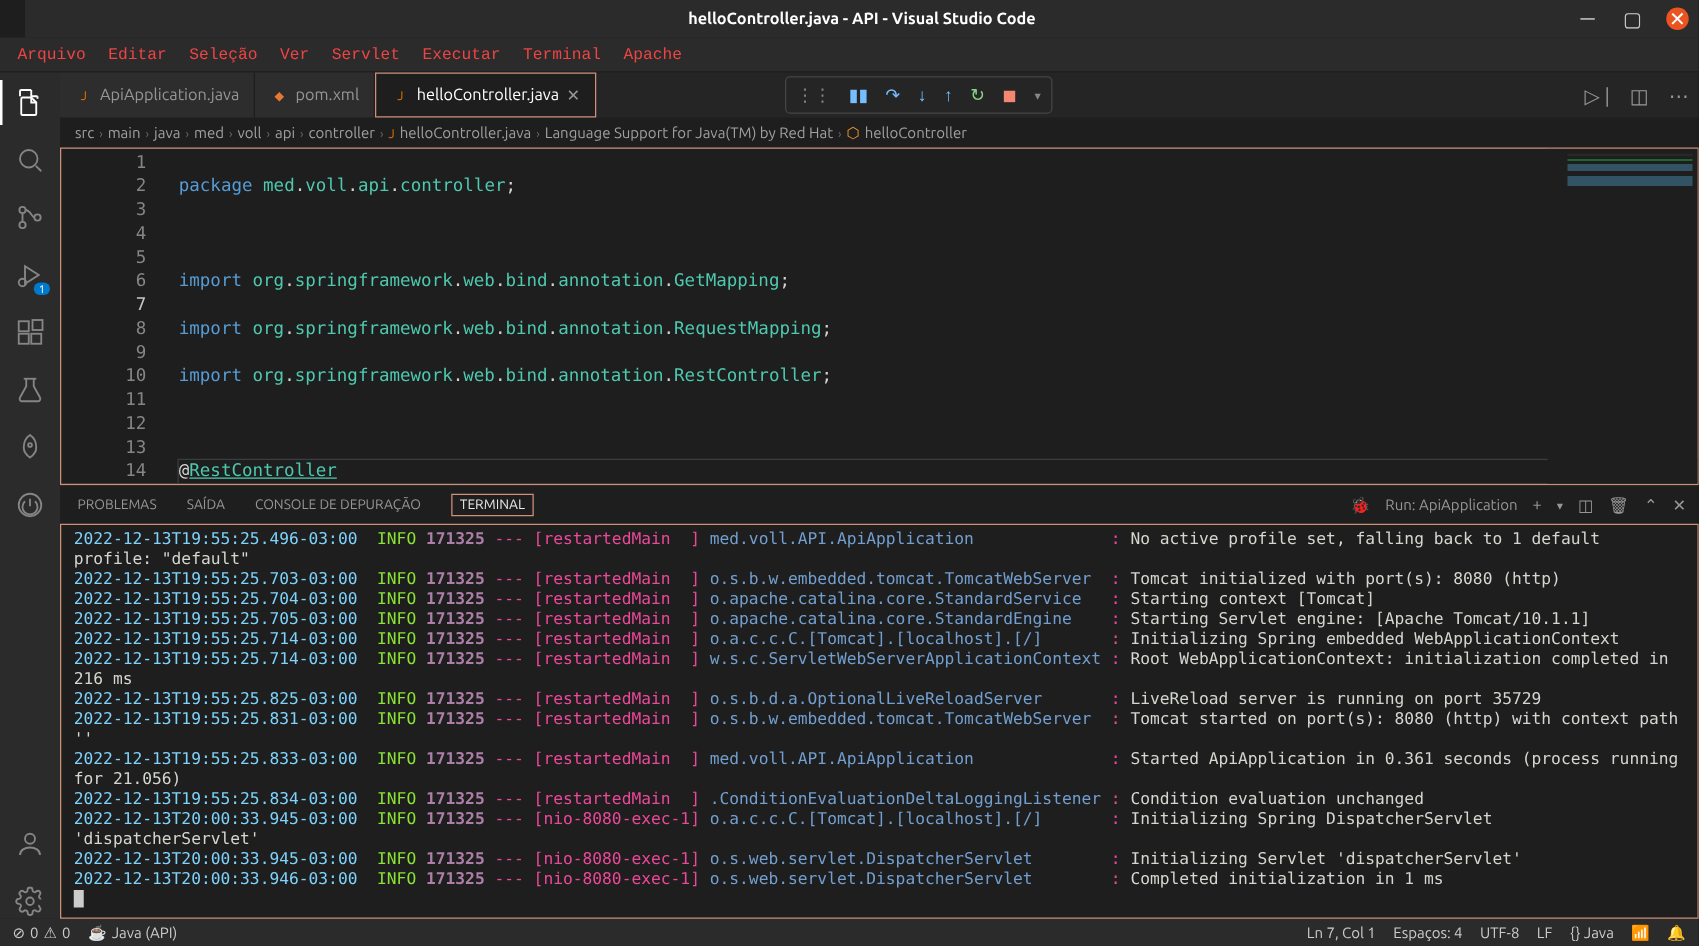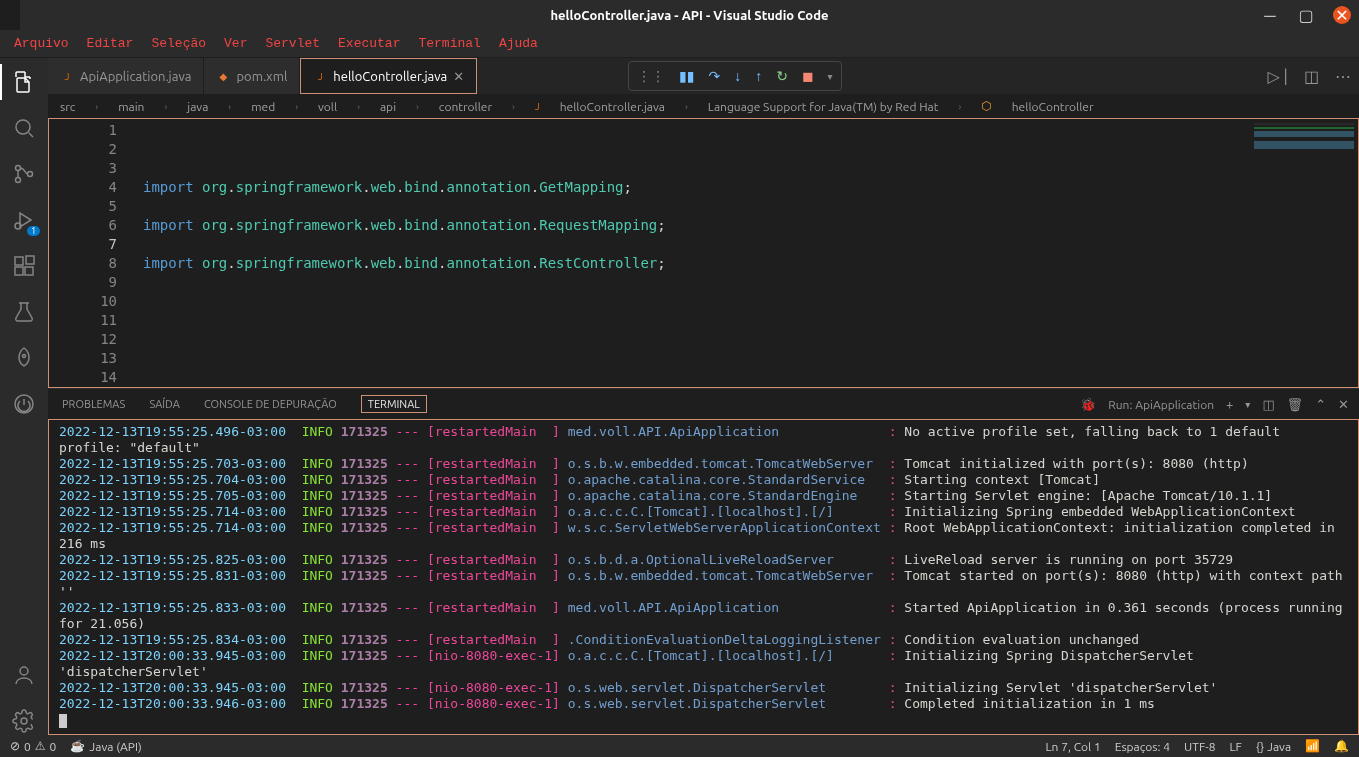--- a/index.html
+++ b/index.html
@@ -27,21 +27,21 @@
 .tab .file-ico.java { color: #e76f00; }
 .tab .file-ico.xml { color: #e37933; }
 .tab .close-x { font-size: 13px; color: #969696; }
 .debug-toolbar { position: absolute; left: 580px; top: 3px; height: 30px; background: #252526; border: 1px solid #454545; border-radius: 4px; display: flex; align-items: center; padding: 0 8px; gap: 14px; }
 .debug-toolbar span { color: #75beff; font-size: 14px; }
 .debug-toolbar .pause { color: #75beff; }
 .debug-toolbar .step { color: #75beff; }
 .debug-toolbar .restart { color: #89d185; }
 .debug-toolbar .stop { color: #f48771; }
 .editor-actions { position: absolute; right: 8px; top: 0; height: 36px; display: flex; align-items: center; gap: 16px; color: #969696; font-size: 16px; }
-.breadcrumb { height: 24px; display: flex; align-items: center; padding: 0 12px; font-size: 12px; color: #a0a0a0; gap: 20px; background: #1e1e1e; }
+.breadcrumb { height: 24px; display: flex; align-items: center; padding: 0 12px; font-size: 12px; color: #a0a0a0; gap: 4px; background: #1e1e1e; }
 .breadcrumb .chev { color: #666; font-size: 10px; }
 .breadcrumb .file-ico { color: #e76f00; font-size: 10px; }
 .breadcrumb .sym-ico { color: #ee9d28; }
 .code-area { flex: 1; display: flex; font-family: "Droid Sans Mono", monospace; font-size: 14px; position: relative; overflow: hidden; }
 .gutter { width: 94px; text-align: right; color: #858585; line-height: 19px; padding-right: 26px; padding-top: 2px; }
 .gutter .ln { height: 19px; position: relative; }
 .gutter .ln.active { color: #c6c6c6; }
 .code-lines { flex: 1; line-height: 19px; white-space: pre; padding-top: 2px; position: relative; }
 .code-lines .cl { height: 19px; }
 .code-lines .cl.highlighted { outline: 1px solid #3a3d41; }
@@ -83,21 +83,21 @@
 </div>
 
 <div class="menu-bar">
   <span class="menu-item">Arquivo</span>
   <span class="menu-item">Editar</span>
   <span class="menu-item">Seleção</span>
   <span class="menu-item">Ver</span>
   <span class="menu-item">Servlet</span>
   <span class="menu-item">Executar</span>
   <span class="menu-item">Terminal</span>
-  <span class="menu-item">Ajuda</span>
+  <span class="menu-item">Apache</span>
 </div>
 
 <div class="main">
   <div class="activity-bar">
     <div class="act-icon active">
         <svg viewBox="0 0 24 24" fill="none" stroke="currentColor" stroke-width="1.5">
           <path d="M13 2H5a1 1 0 0 0-1 1v4"></path>
           <path d="M13 2v5h5"></path>
           <path d="M18 7v2"></path>
           <path d="M8 8H6a1 1 0 0 0-1 1v12a1 1 0 0 0 1 1h10a1 1 0 0 0 1-1V12l-4-4H8z"></path>
@@ -235,25 +235,27 @@
         <div class="ln active">7</div>
         <div class="ln">8</div>
         <div class="ln">9</div>
         <div class="ln">10</div>
         <div class="ln">11</div>
         <div class="ln">12</div>
         <div class="ln">13</div>
         <div class="ln">14</div>
       </div>
       <div class="code-lines">
+<div class="cl"><span class="kw">package</span> <span class="pkg">med</span><span class="plain">.</span><span class="pkg">voll</span><span class="plain">.</span><span class="pkg">api</span><span class="plain">.</span><span class="pkg">controller</span><span class="plain">;</span></div>
 <div class="cl"></div>
 <div class="cl"><span class="kw">import</span> <span class="pkg">org</span><span class="plain">.</span><span class="pkg">springframework</span><span class="plain">.</span><span class="pkg">web</span><span class="plain">.</span><span class="pkg">bind</span><span class="plain">.</span><span class="pkg">annotation</span><span class="plain">.</span><span class="pkg">GetMapping</span><span class="plain">;</span></div>
 <div class="cl"><span class="kw">import</span> <span class="pkg">org</span><span class="plain">.</span><span class="pkg">springframework</span><span class="plain">.</span><span class="pkg">web</span><span class="plain">.</span><span class="pkg">bind</span><span class="plain">.</span><span class="pkg">annotation</span><span class="plain">.</span><span class="pkg">RequestMapping</span><span class="plain">;</span></div>
 <div class="cl"><span class="kw">import</span> <span class="pkg">org</span><span class="plain">.</span><span class="pkg">springframework</span><span class="plain">.</span><span class="pkg">web</span><span class="plain">.</span><span class="pkg">bind</span><span class="plain">.</span><span class="pkg">annotation</span><span class="plain">.</span><span class="pkg">RestController</span><span class="plain">;</span></div>
 <div class="cl"></div>
+<div class="cl highlighted"><span class="plain">@</span><span class="ann"><u>RestController</u></span></div>
 
 
 
 
 
 
 
       </div>
       <div class="minimap">
           <div class="mini-content"></div>

